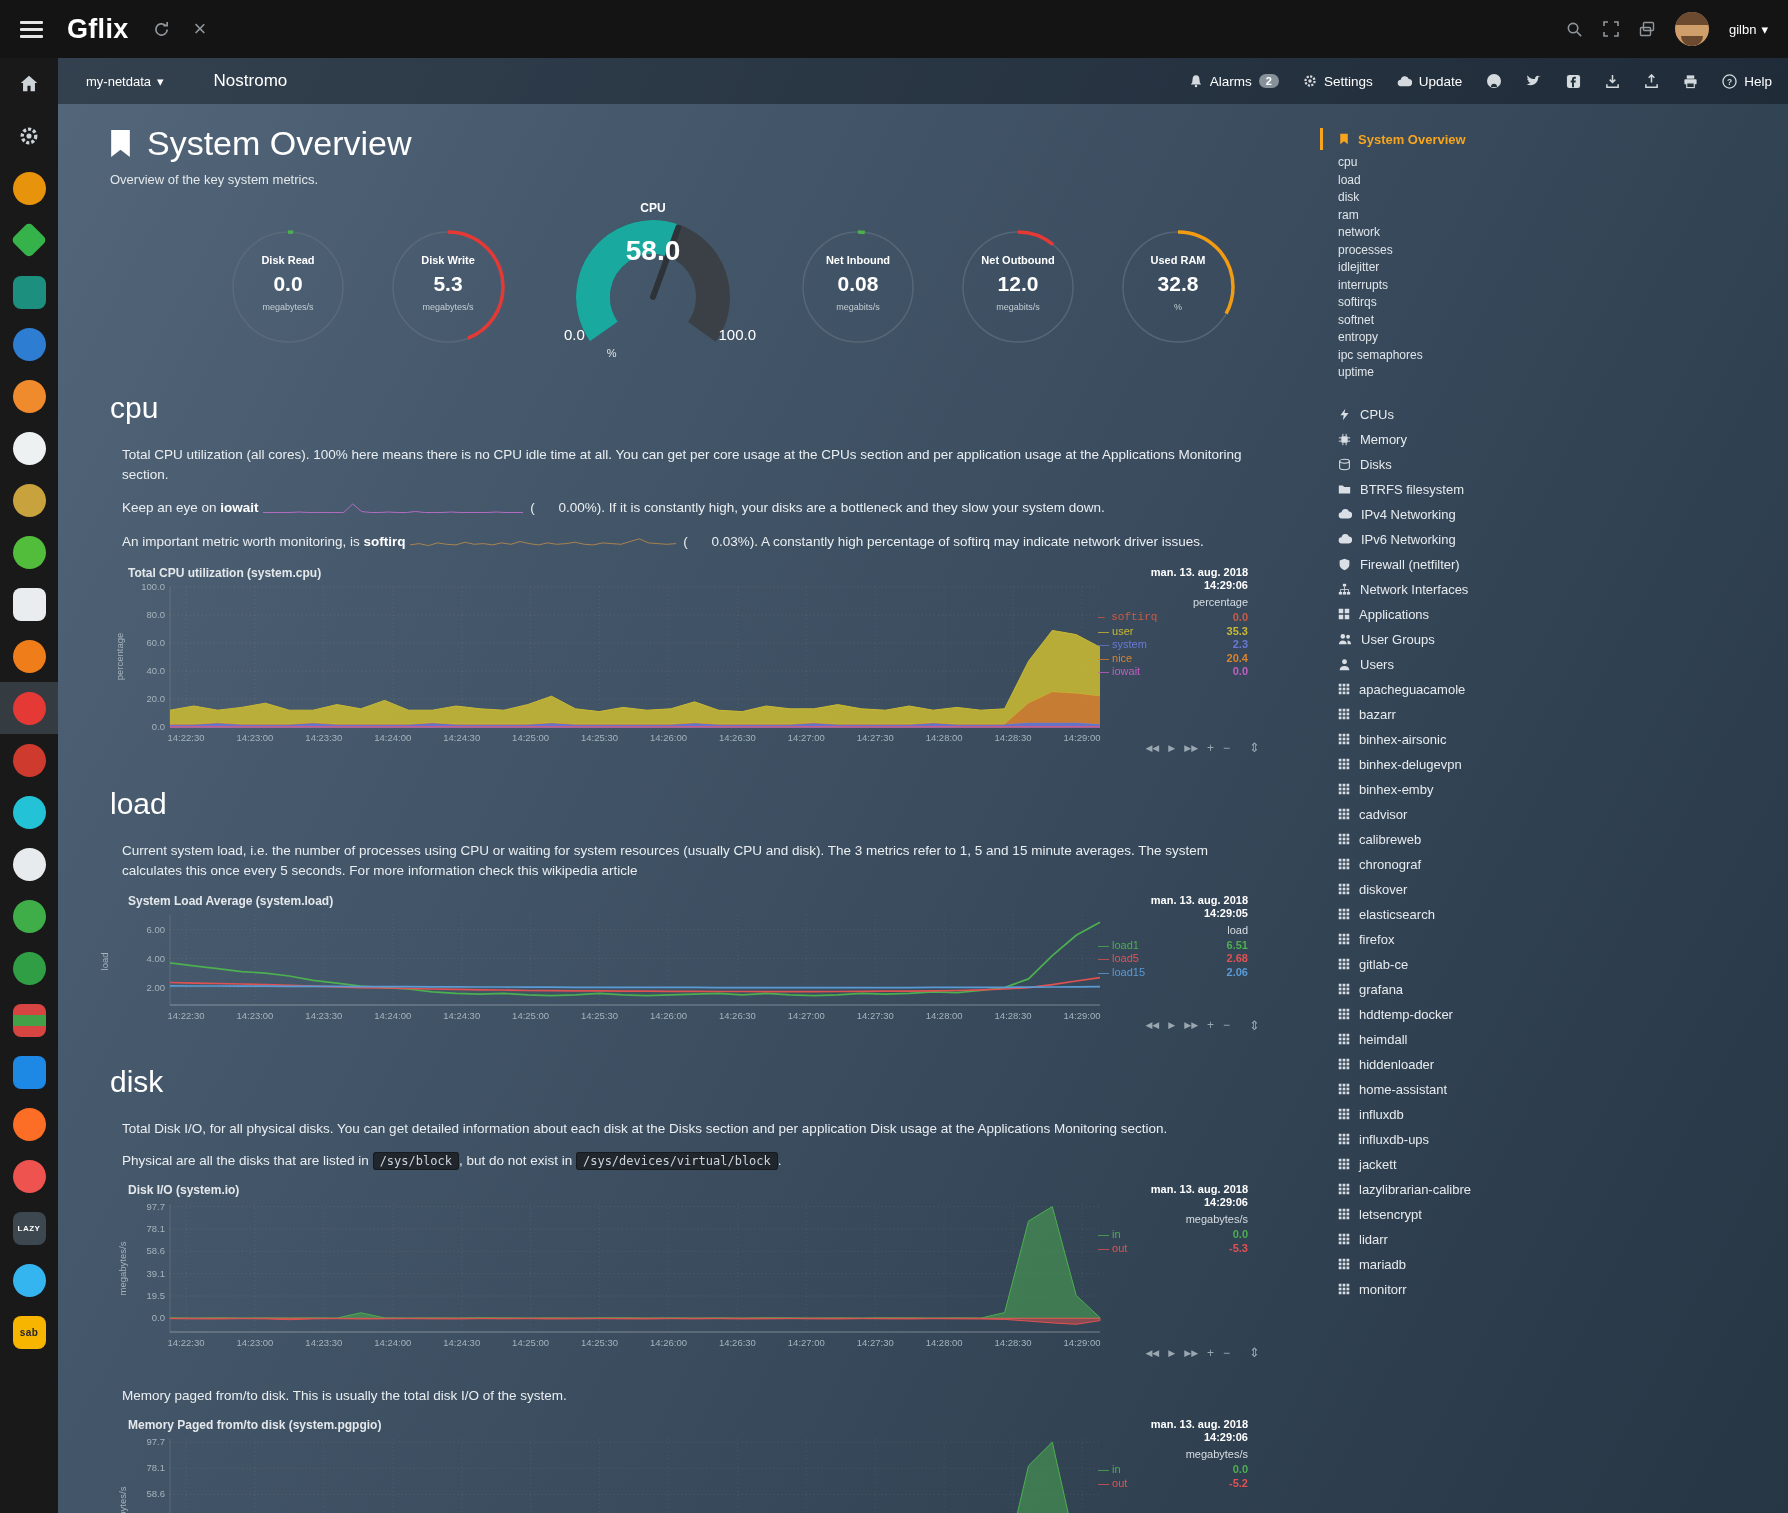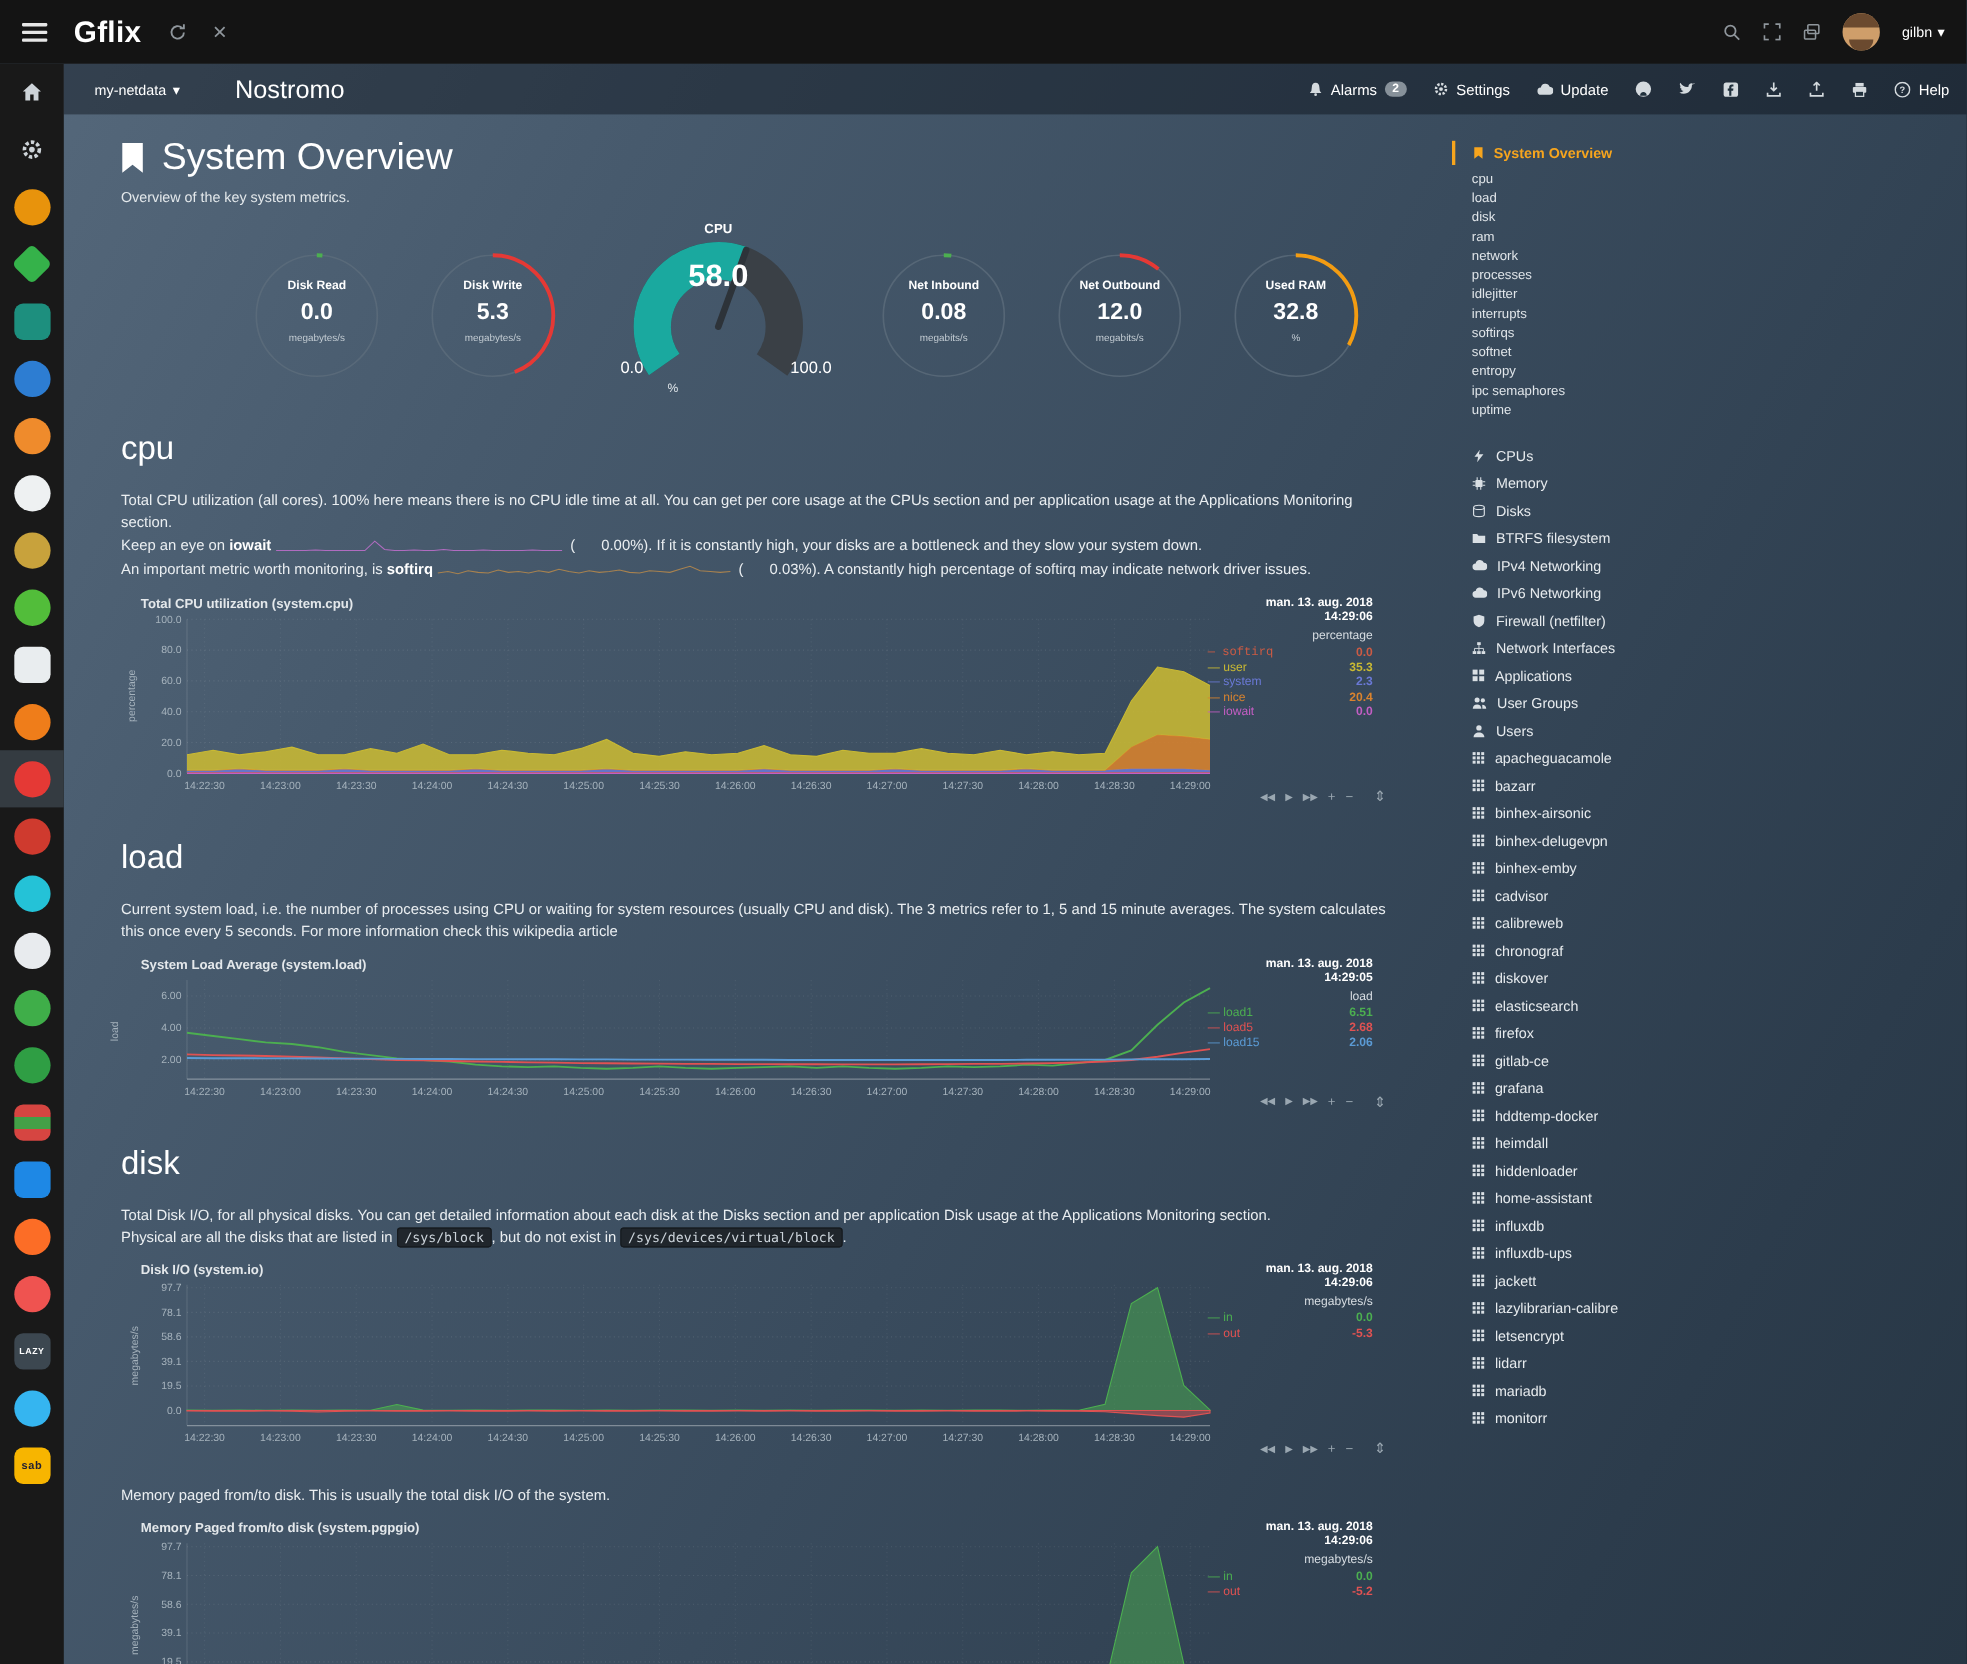--- a/index.html
+++ b/index.html
@@ -28,21 +28,21 @@
   .d-circle{width:33px;height:33px;border-radius:50%;display:flex;align-items:center;justify-content:center}
   .d-square{width:33px;height:33px;border-radius:8px;display:flex;align-items:center;justify-content:center}
   .d-diamond{width:26px;height:26px;transform:rotate(45deg);border-radius:5px}
   .d-label{font-size:8px;font-weight:bold;color:#fff;letter-spacing:.5px}
   .d-label.dark{color:#223}
   
   #ndbar{position:absolute;left:58px;right:0;top:58px;height:46px;background:rgba(8,13,18,.42);z-index:20;
          display:flex;align-items:center;padding:0 16px 0 28px;color:#fff}
   .nd-left{display:flex;align-items:center;gap:50px}
   .nd-dd{font-size:13px;display:flex;align-items:center;gap:6px;cursor:pointer}
-  .nd-host{font-size:23px;cursor:pointer}
+  .nd-host{font-size:17px;cursor:pointer}
   .nd-right{margin-left:auto;display:flex;align-items:center;gap:24px;font-size:13.5px}
   .nd-item{display:flex;align-items:center;gap:7px;cursor:pointer;color:#fff;white-space:nowrap}
   .nd-item svg{color:#d4dade}
   .badge{background:#87919a;border-radius:10px;padding:1px 7px;font-size:11px;font-weight:bold}
   
   #content{position:absolute;left:58px;top:104px;right:0;bottom:0;display:flex;overflow:hidden}
   #main{width:1262px;flex:none;padding:20px 0 0 52px;color:#e9edf0}
   #rightnav{flex:1;padding:24px 0 0 0;font-size:13px;color:#e7ebee;overflow:hidden}
   .page-title-row{display:flex;align-items:center;gap:16px;color:#fff}
   .page-title{font-size:34px;font-weight:400;color:#fff}
@@ -55,21 +55,21 @@
   .gauge .gu{position:absolute;top:75px;width:100%;text-align:center;font-size:9px;color:#c3ccd3}
   .cpu-gauge{position:relative;width:210px;height:156px;margin-top:-8px}
   .cpu-gauge .cl{position:absolute;top:-2px;width:100%;text-align:center;font-size:12px;font-weight:bold;color:#fff}
   .cpu-gauge .cv{position:absolute;top:32px;width:100%;text-align:center;font-size:28px;font-weight:bold;color:#fff}
   .cpu-gauge .cmin{position:absolute;left:16px;bottom:16px;font-size:15px;color:#fff}
   .cpu-gauge .cmax{position:absolute;right:2px;bottom:16px;font-size:15px;color:#fff}
   .cpu-gauge .cunit{position:absolute;left:28%;bottom:0;font-size:11px;color:#dfe5e9}
   
   .section-h{font-size:30px;font-weight:400;color:#fff;margin-top:32px}
   .desc{margin-top:20px;font-size:13.5px;line-height:1.5;color:#eaeef1;max-width:1155px}
-  .desc p{margin:0}
+  .desc p{margin:12px}
   .desc b{font-weight:bold;color:#fff}
   .spark{display:inline-block;vertical-align:-2px;margin:0 3px}
   .pval{display:inline-block;min-width:62px;text-align:right}
   code.inline{font-family:"DejaVu Sans Mono",monospace;font-size:12px;background:#20262c;border:1px solid #151a1e;
               border-radius:3px;padding:1px 6px;color:#ccd4db}
   
   .chart{position:relative;width:1150px;margin-top:12px;padding-left:18px}
   .chart-title{font-size:12px;font-weight:bold;color:#e4e8eb;height:17px}
   .ylab{position:absolute;left:-14px;top:45%;transform:rotate(-90deg);font-size:9.5px;color:#a6b3bd;white-space:nowrap}
   .legend{position:absolute;top:0;right:12px;width:150px;display:flex;flex-direction:column;font-size:11px}

